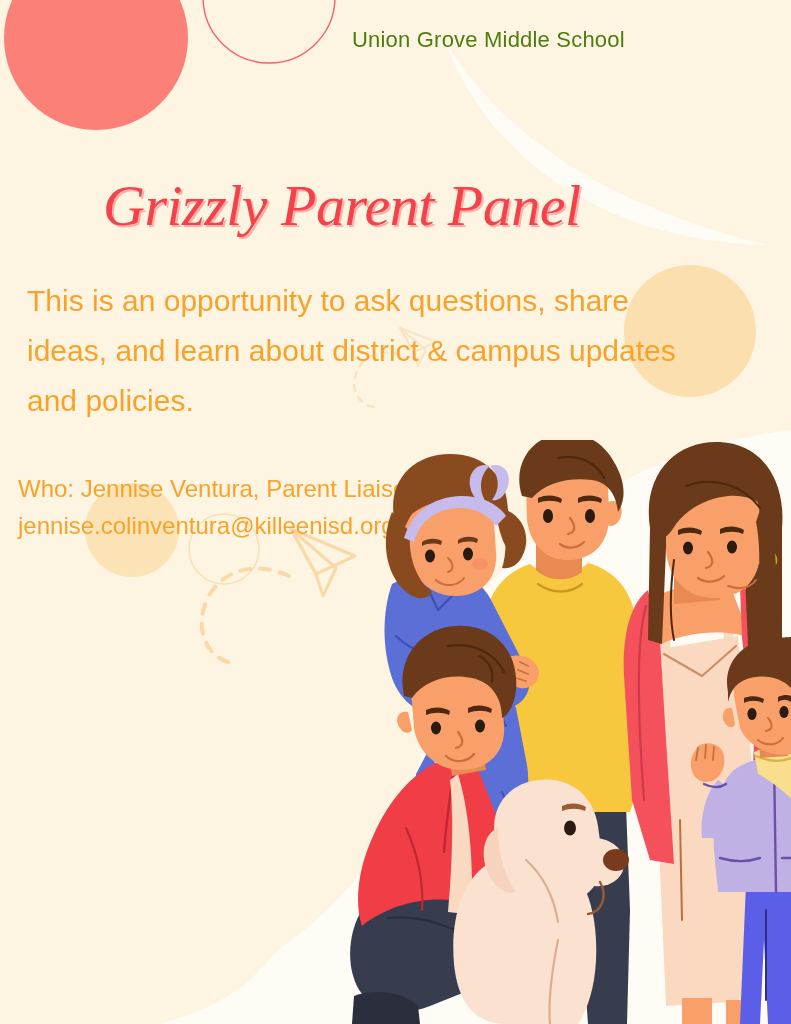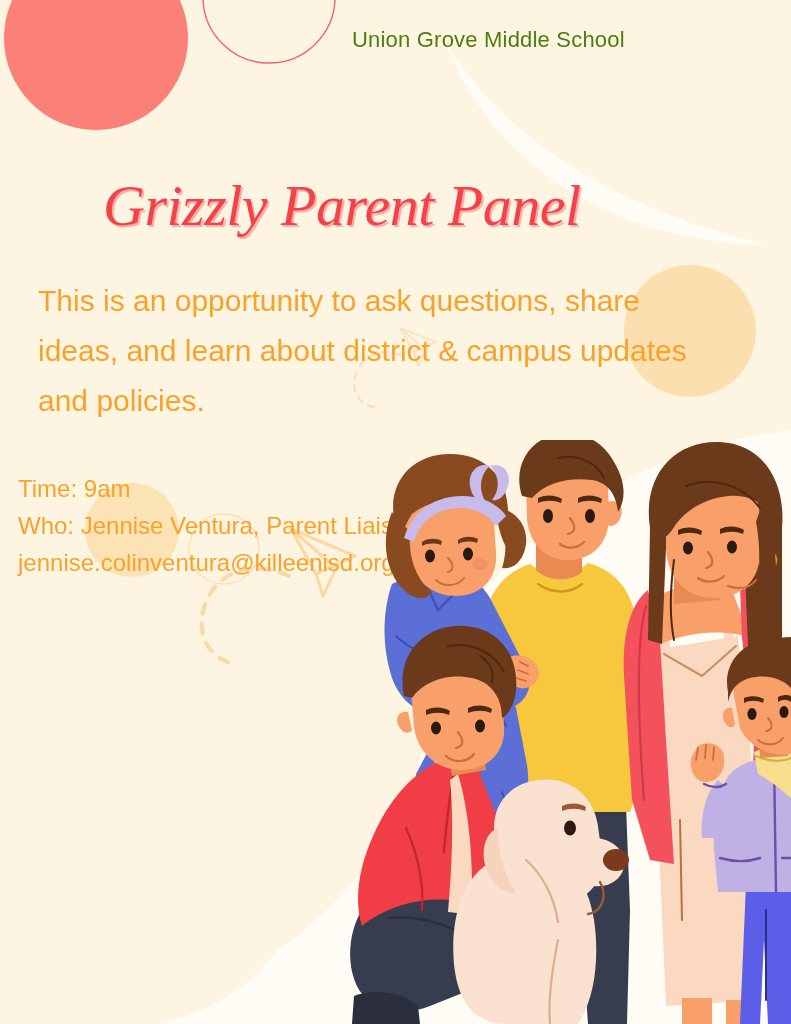--- a/index.html
+++ b/index.html
@@ -35,21 +35,21 @@
     font-weight:normal;
     font-size:58px;
     letter-spacing:-0.5px;
     color:#F4424A;
     white-space:nowrap;
     text-shadow:2px 2px 0 rgba(244,66,74,.38);
   }
 
   .intro{
     position:absolute;
-    left:38px; top:276px;
+    left:27px; top:276px;
     width:650px;
     font-family:"Liberation Sans", sans-serif;
     font-size:30px;
     line-height:50px;
     color:#F9A22A;
   }
 
   .details{
     position:absolute;
     left:18px; top:470px;
@@ -116,21 +116,20 @@
     <path fill="none" stroke="#F7E2C2" stroke-width="2.4" stroke-linecap="round" stroke-dasharray="6 7" d="M 400,355 C 380,348 362,356 356,374 C 350,392 360,406 376,407"></path>
   </svg>
 
   <div class="school-name">Union Grove Middle School</div>
 
   <div class="headline">Grizzly Parent Panel</div>
 
   <div class="intro">This is an opportunity to ask questions, share ideas,  and learn about district &amp; campus updates and policies.</div>
 
   <div class="details">
-    <div>Time: 9am</div>
     <div>Who: Jennise Ventura, Parent Liaison,</div>
     <div>jennise.colinventura@killeenisd.org,</div>
   </div>
 
   <svg class="illustration" viewBox="0 0 461 584">
     <defs>
       <clipPath id="frame">
           <rect x="0" y="0" width="461" height="584"></rect>
         </clipPath>
     </defs>

